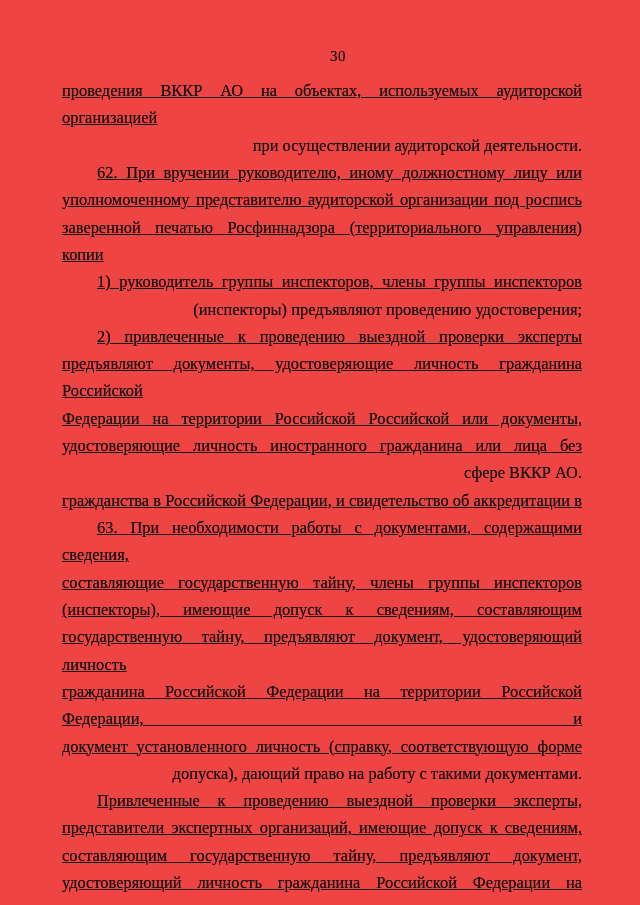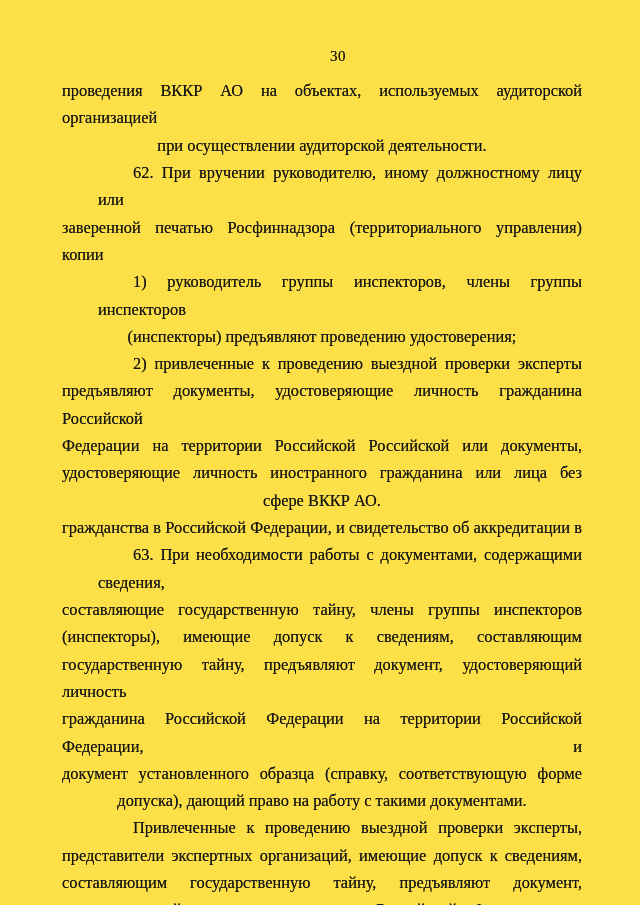--- a/index.html
+++ b/index.html
@@ -11,21 +11,21 @@
     width: 640px;
     height: 905px;
     position: relative;
     font-family: "Liberation Serif", "DejaVu Serif", serif;
     color: #161616;
     overflow: hidden;
   }
   .page {
     position: absolute;
     inset: 0;
-    background: #fde047;
+    background: #ef4444;
   }
   .pagenum {
     position: absolute;
     top: 48px;
     left: 0;
     width: 676px; 
     text-align: center;
     font-size: 15px;
     letter-spacing: 0.5px;
     text-shadow: 0 0 0.5px rgba(0,0,0,0.65);
@@ -33,58 +33,59 @@
   .content {
     position: absolute;
     top: 77px;
     left: 62px;
     width: 520px;
     font-size: 16.4px;
     line-height: 27.32px;
     text-shadow: 0 0 0.55px rgba(0,0,0,0.7); 
   }
   .ln {
-    text-align: center;
+    text-align: right;
     white-space: normal;
   }
   .j {
     text-align: justify;
     text-align-last: justify;
+    text-decoration: underline;
   }
   .in {
     text-indent: 35px;
-    margin-left: 36px;
   }
 </style>
 </head>
 <body>
 
 <div class="page">
 
   <div class="pagenum">30</div>
 
   <div class="content">
     <div class="ln j">проведения ВККР АО на объектах, используемых аудиторской организацией</div>
     <div class="ln">при осуществлении аудиторской деятельности.</div>
     <div class="ln j in">62. При вручении руководителю, иному должностному лицу или</div>
+    <div class="ln j">уполномоченному представителю аудиторской организации под роспись</div>
     <div class="ln j">заверенной печатью Росфиннадзора (территориального управления) копии</div>
     <div class="ln j in">1) руководитель группы инспекторов, члены группы инспекторов</div>
     <div class="ln">(инспекторы) предъявляют проведению удостоверения;</div>
     <div class="ln j in">2) привлеченные к проведению выездной проверки эксперты</div>
     <div class="ln j">предъявляют документы, удостоверяющие личность гражданина Российской</div>
     <div class="ln j">Федерации на территории Российской Российской или документы,</div>
     <div class="ln j">удостоверяющие личность иностранного гражданина или лица без</div>
     <div class="ln">сфере ВККР АО.</div>
     <div class="ln j">гражданства в Российской Федерации, и свидетельство об аккредитации в</div>
     <div class="ln j in">63. При необходимости работы с документами, содержащими сведения,</div>
     <div class="ln j">составляющие государственную тайну, члены группы инспекторов</div>
     <div class="ln j">(инспекторы), имеющие допуск к сведениям, составляющим</div>
     <div class="ln j">государственную тайну, предъявляют документ, удостоверяющий личность</div>
     <div class="ln j">гражданина Российской Федерации на территории Российской Федерации, и</div>
-    <div class="ln j">документ установленного образца (справку, соответствующую форме</div>
+    <div class="ln j">документ установленного личность (справку, соответствующую форме</div>
     <div class="ln">допуска), дающий право на работу с такими документами.</div>
     <div class="ln j in">Привлеченные к проведению выездной проверки эксперты,</div>
     <div class="ln j">представители экспертных организаций, имеющие допуск к сведениям,</div>
     <div class="ln j">составляющим государственную тайну, предъявляют документ,</div>
     <div class="ln j">удостоверяющий личность гражданина Российской Федерации на</div>
 
   </div>
 
 </div>
 

